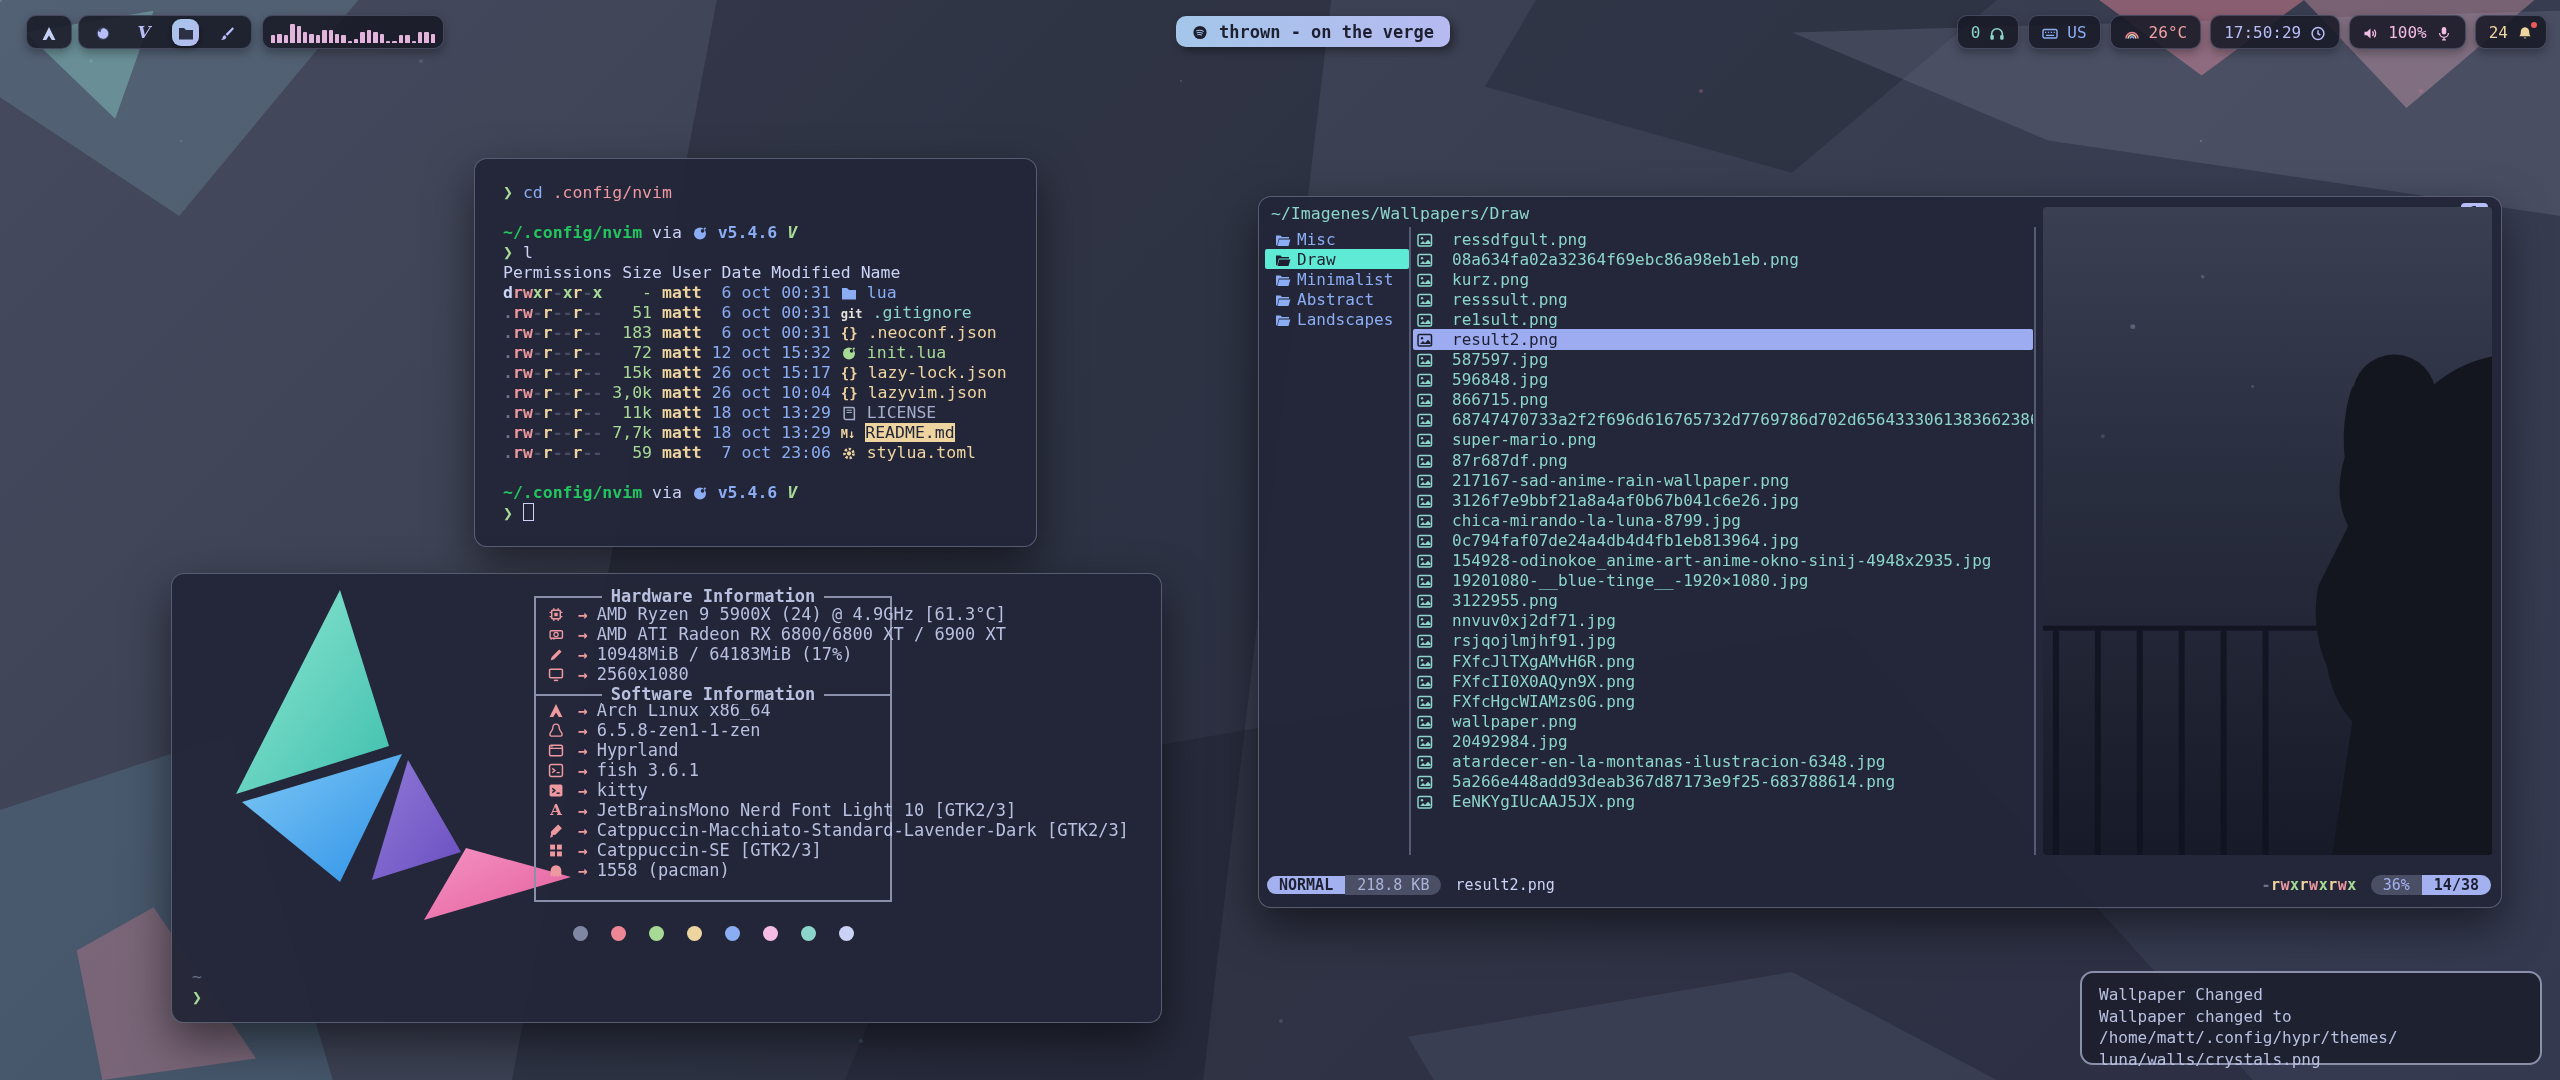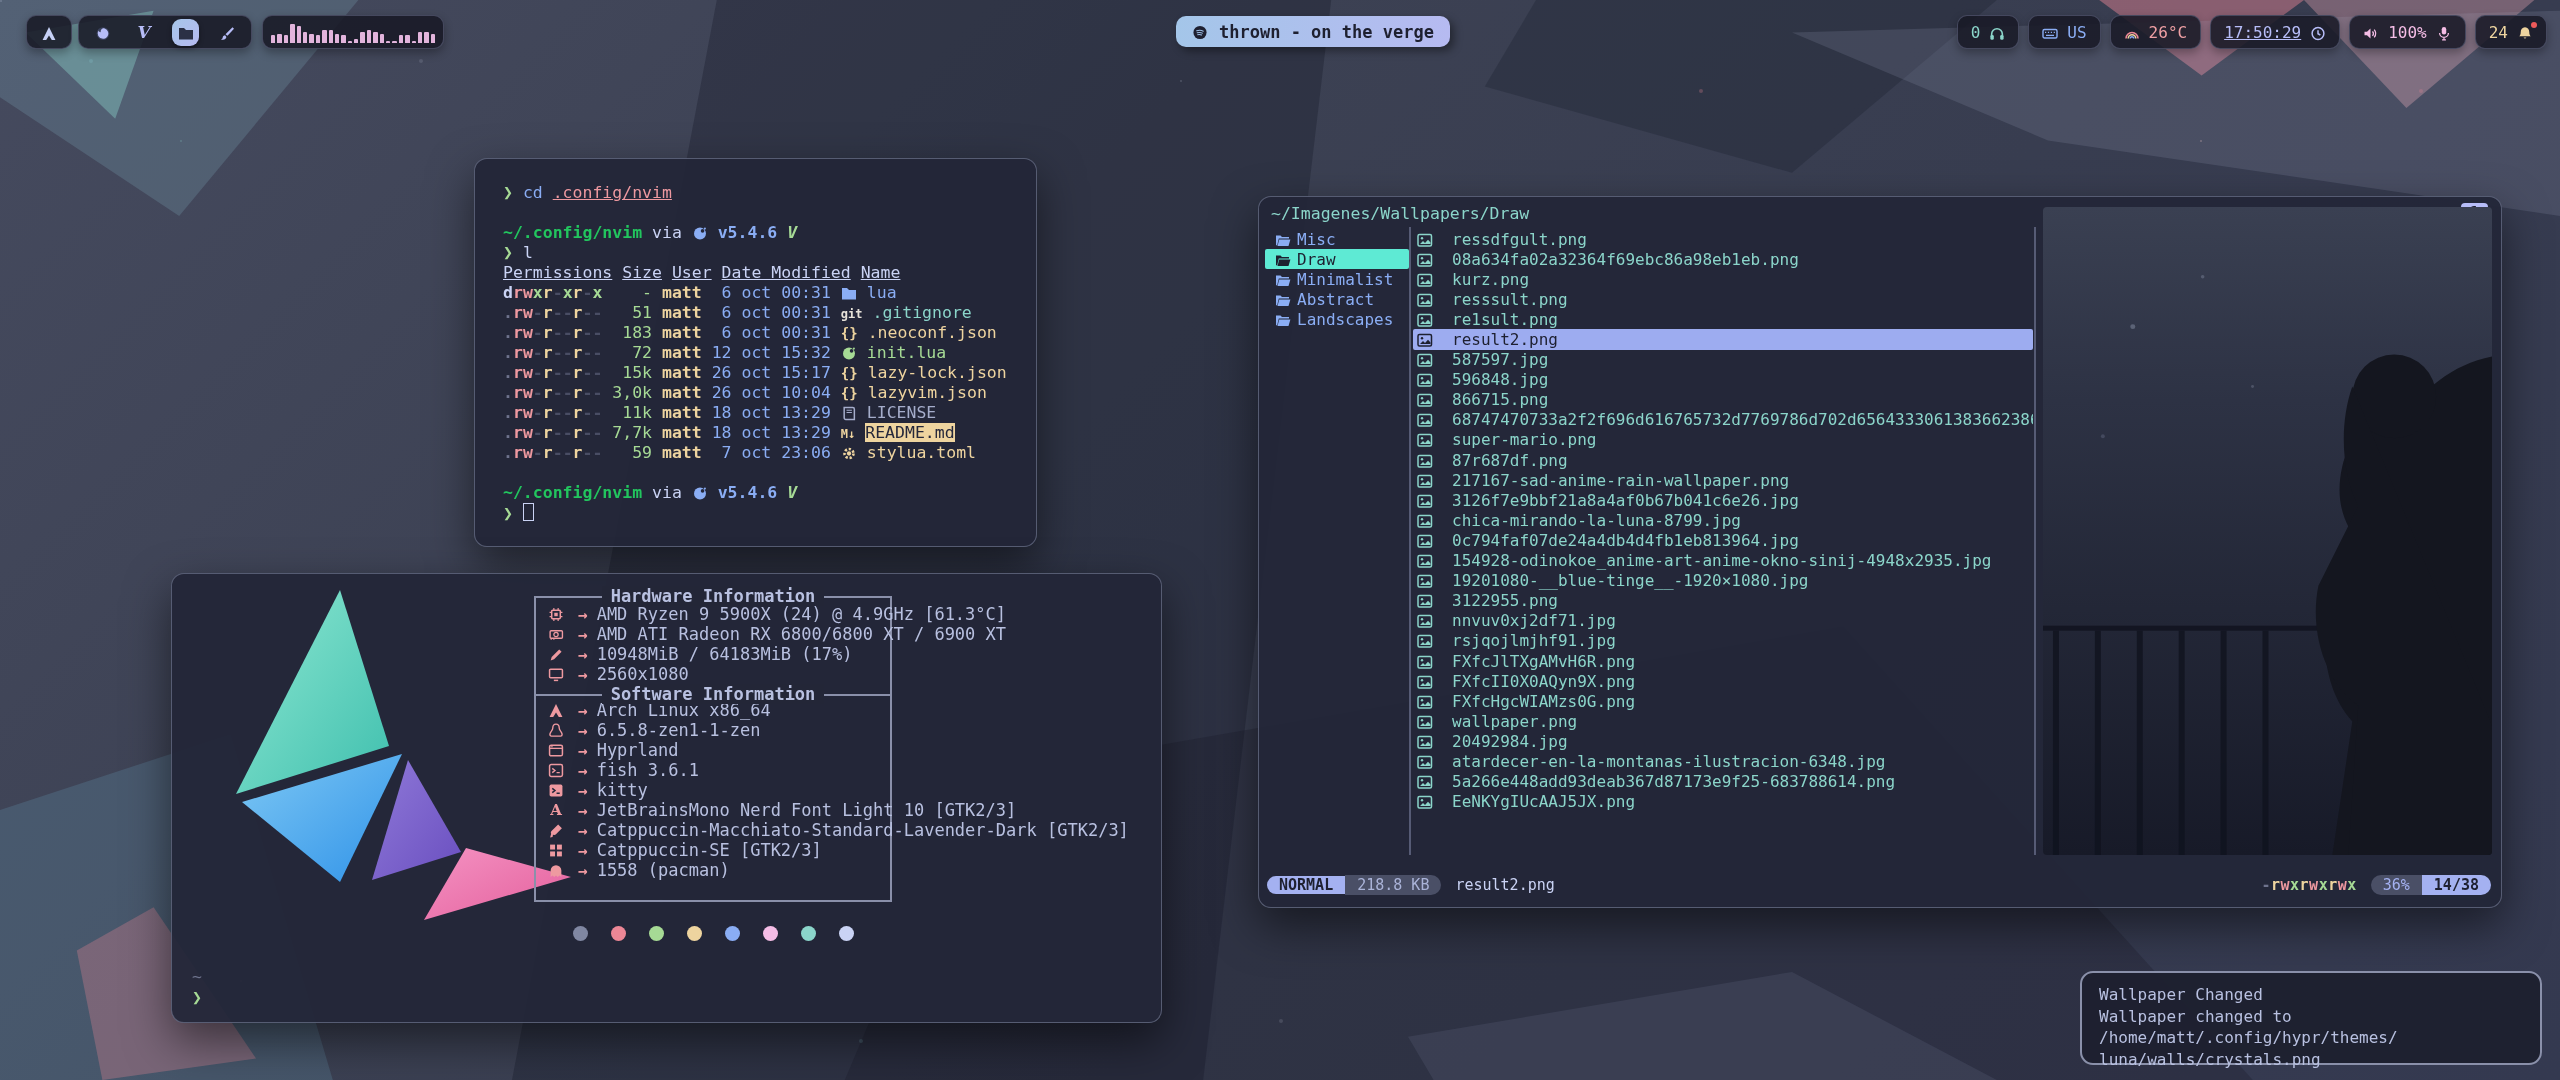--- a/index.html
+++ b/index.html
@@ -42,21 +42,21 @@
   .ic{width:16px;height:15px;display:inline-block;vertical-align:middle}
   .ticon{font-weight:bold;display:inline-block;vertical-align:baseline}
 
   
   .window{position:absolute;background:rgba(35,38,56,.95);border:1.5px solid rgba(130,136,162,.55);
     border-radius:13px;box-shadow:0 18px 45px rgba(0,0,0,.5);}
   #terminal{left:474px;top:158px;width:563px;height:389px;padding:24px 0 0 28px;box-sizing:border-box}
   .tline{height:20px;white-space:pre;font-size:16.5px;color:#cad3f5;line-height:20px}
   .c-green{color:#a6da95}.c-blue{color:#8aadf4}.c-teal{color:#22c55e}.c-yellow{color:#eed49f}
   .c-maroon{color:#ee99a0}.c-ov{color:#6e738d}.c-text{color:#cad3f5}
-  .b{font-weight:bold}.u{text-decoration:underline}.i{font-style:italic}
+  .b{font-weight:bold}.u{}.i{font-style:italic}
   .hl-readme{background:#eed49f;color:#24273a}
   .cursorbox{display:inline-block;width:9px;height:16px;border:1.5px solid #cad3f5;vertical-align:-2px}
 
   
   #fetch{left:171px;top:573px;width:989px;height:448px}
   #fetch-logo{position:absolute;left:18px;top:14px}
   #fetch-panel{position:absolute;left:362px;top:22px;width:358px}
   .fetch-box{border:2px solid #8a90aa;border-top:none;box-sizing:border-box;padding-bottom:20px}
   .fbox-hdr{height:0;border-top:2px solid #8a90aa;margin:0 -2px;text-align:center;position:relative}
   .fbox-hdr.mid{margin-top:10px;margin-bottom:4px}
@@ -200,21 +200,21 @@
       <span>US</span>
     </div>
     <div class="module" style="color: rgb(240, 160, 164);">
       <span><svg class="ic" viewBox="0 0 16 14">
           <path d="M2 12a6 6 0 0 1 12 0" stroke="#ed8796" fill="none" stroke-width="1.6"></path>
           <path d="M4.2 12a3.8 3.8 0 0 1 7.6 0" stroke="#eed49f" fill="none" stroke-width="1.6"></path>
           <path d="M6.3 12a1.7 1.7 0 0 1 3.4 0" stroke="#8aadf4" fill="none" stroke-width="1.6"></path>
         </svg></span>
       <span>26°C</span>
     </div>
-    <div class="module" style="color: rgb(183, 189, 248); text-decoration: underline;">
+    <div class="module" style="color: rgb(183, 189, 248);">
       <span>17:50:29</span>
       <span><svg class="ic" viewBox="0 0 14 14">
           <circle cx="7" cy="7" r="5.5" fill="none" stroke="#b7bdf8" stroke-width="1.4"></circle>
           <path d="M7 4v3.2l2.2 1.2" stroke="#b7bdf8" stroke-width="1.4" fill="none"></path>
         </svg></span>
     </div>
     <div class="module" style="color: rgb(245, 189, 230);">
       <span><svg class="ic" viewBox="0 0 16 14">
           <path d="M1.5 5.2v3.6H4L7.5 12V2L4 5.2z" fill="#f5bde6"></path>
           <path d="M9.5 4.8a3.6 3.6 0 0 1 0 4.6M11.2 3.2a6 6 0 0 1 0 7.6" stroke="#f5bde6" stroke-width="1.3" fill="none"></path>

